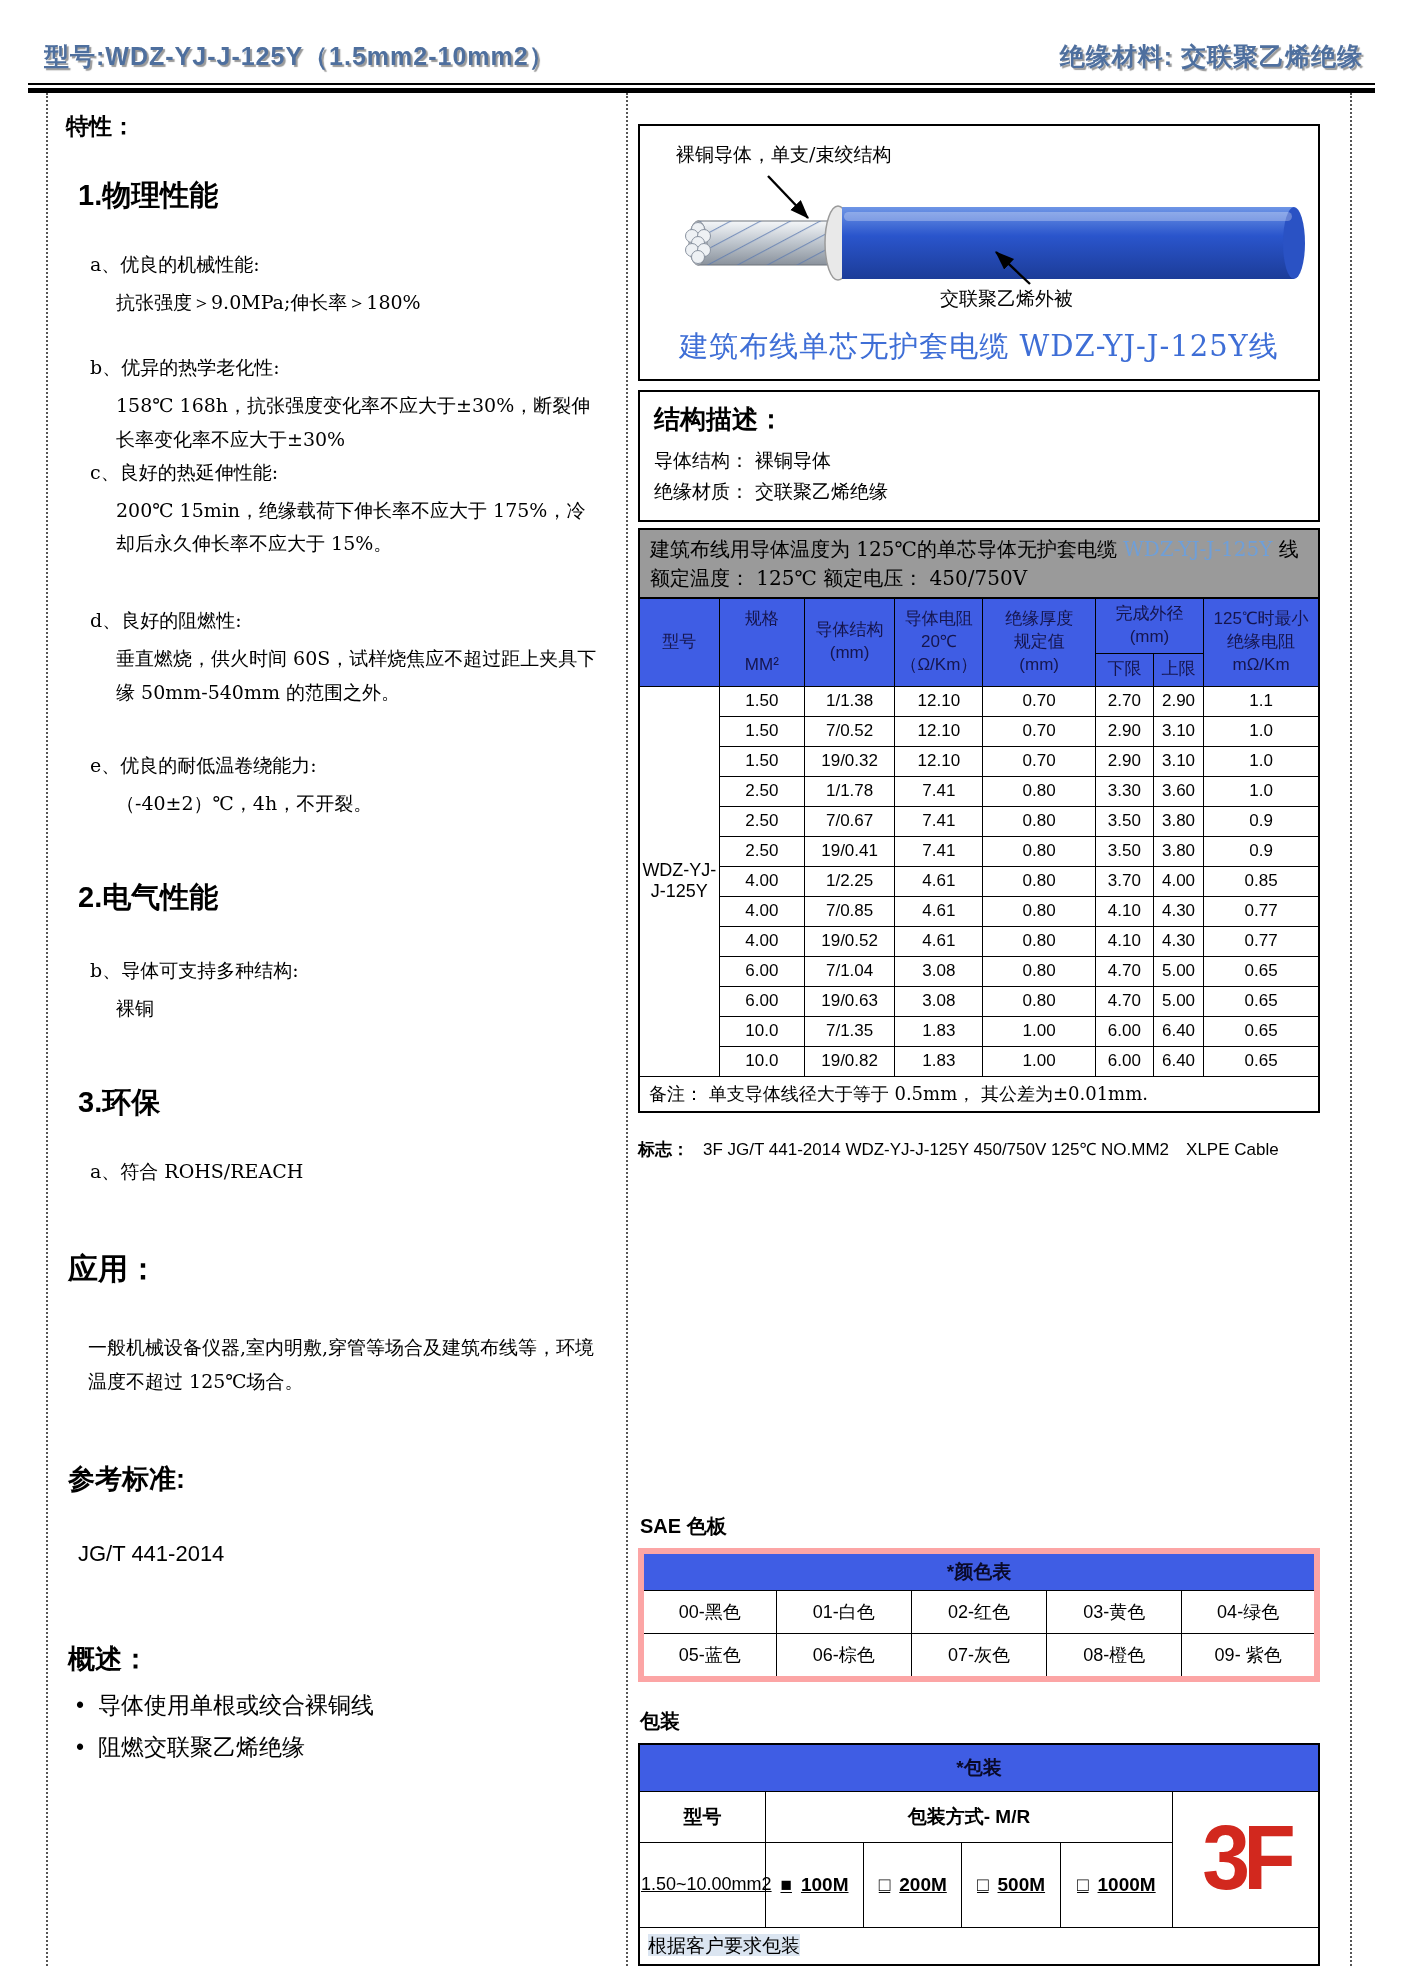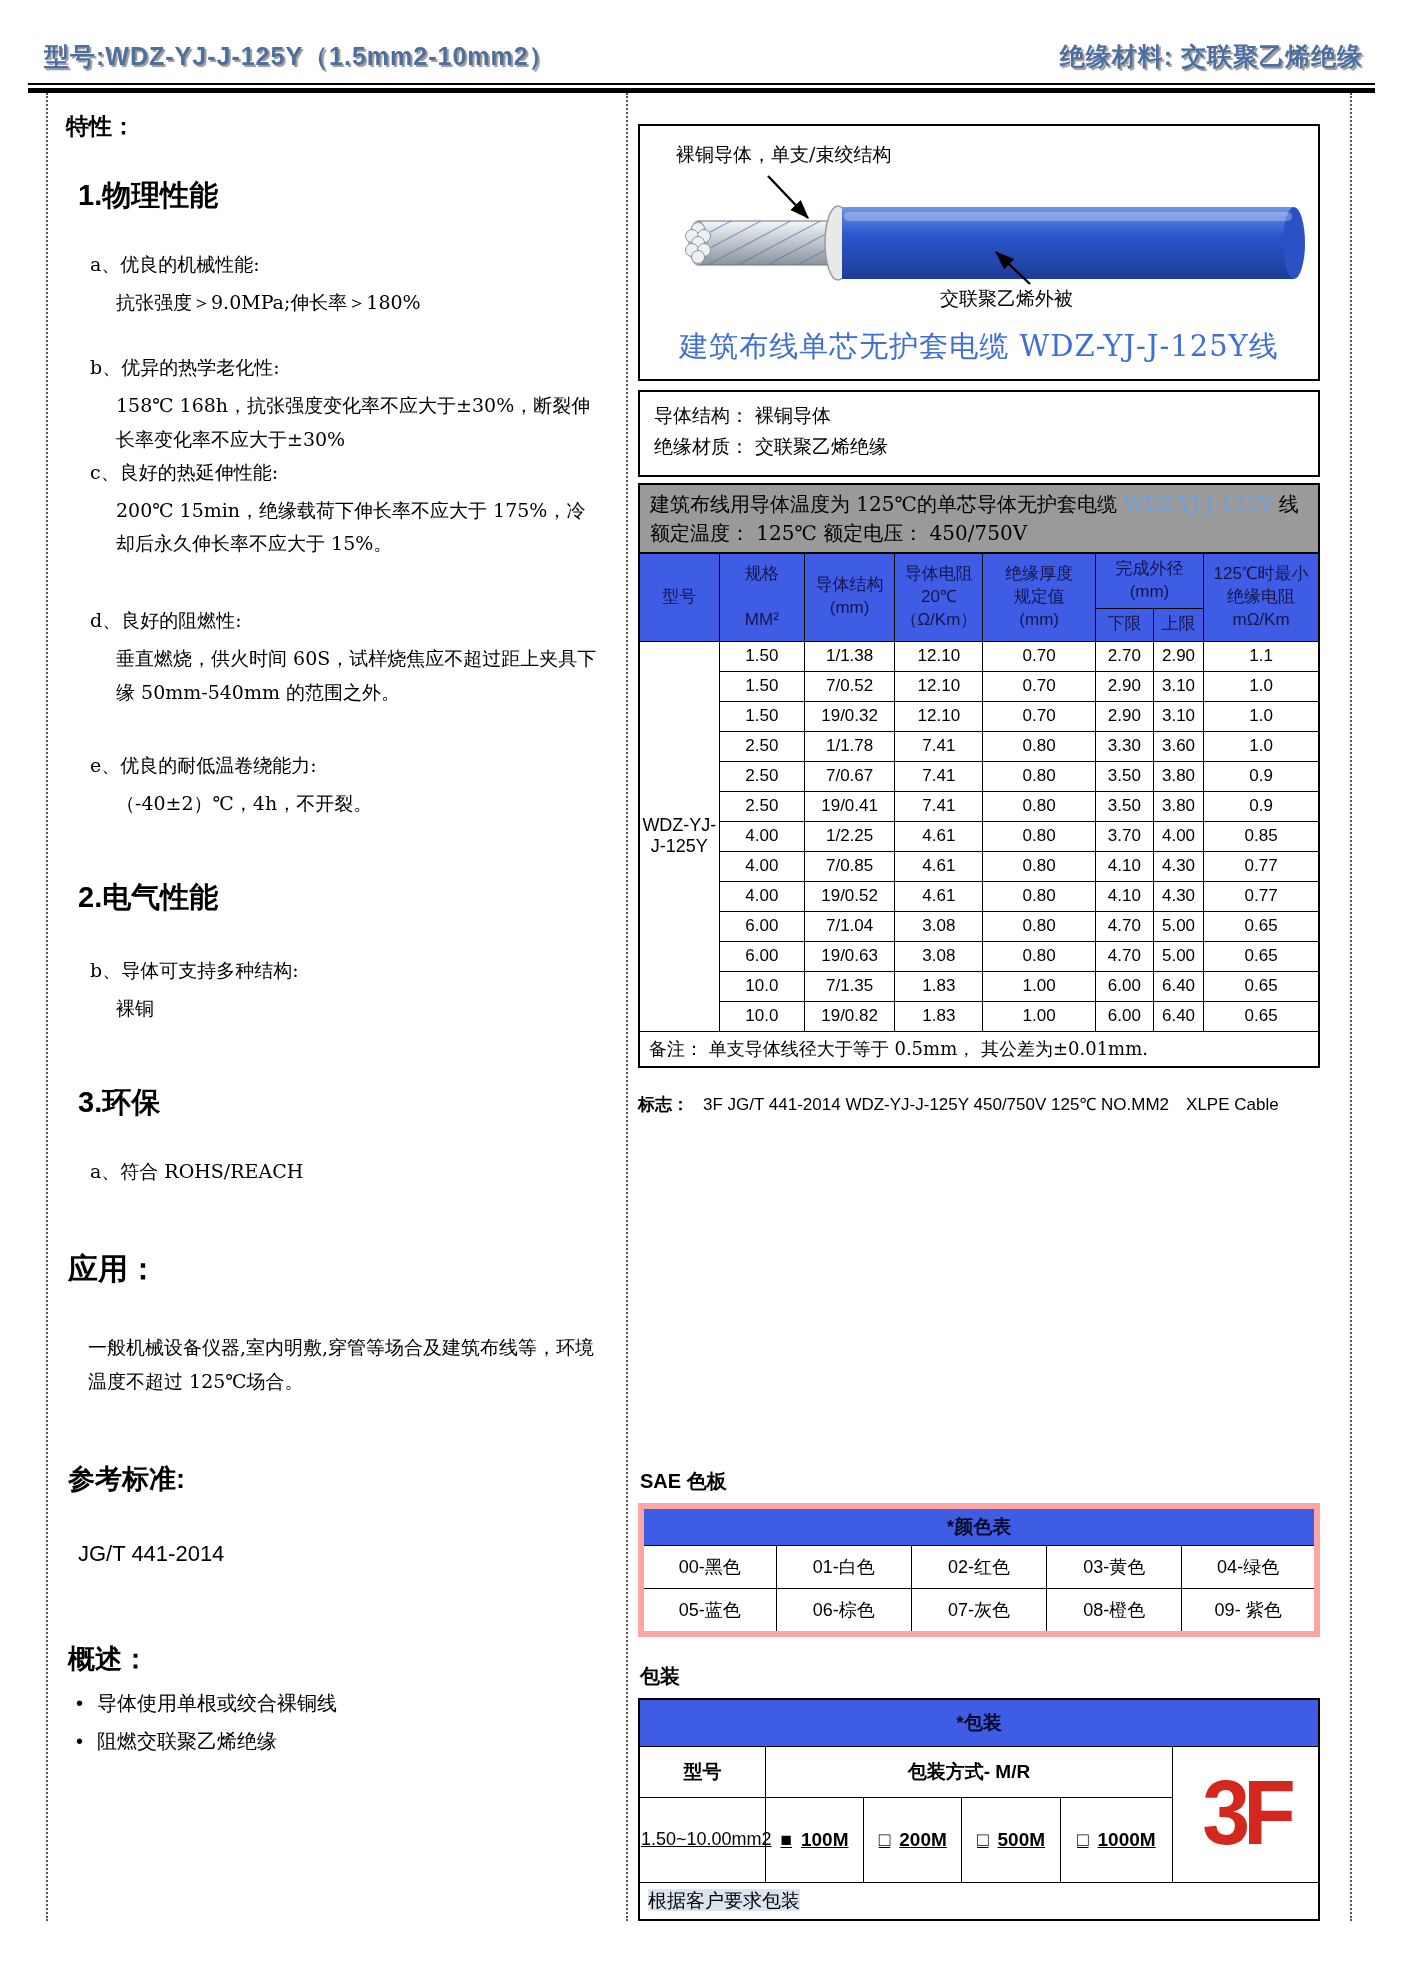--- a/index.html
+++ b/index.html
@@ -18,21 +18,21 @@
   .sec-title{font-size:29px;font-weight:bold;margin:34px 0 20px 14px;}
   .sec-title.small-gap{margin-top:58px;}
   .item{margin:36px 0 0 26px;font-family:"DejaVu Serif",serif;font-size:19px;}
   .item-label{display:block;}
   .item-body{display:block;margin:8px 0 0 26px;line-height:1.75;}
   .app-title{font-size:30px;font-weight:bold;margin:64px 0 0 4px;}
   .app-body{margin:40px 0 0 24px;font-family:"DejaVu Serif",serif;font-size:19px;line-height:1.8;}
   .ref-title{font-size:27px;font-weight:bold;margin:62px 0 0 4px;}
   .ref-body{margin:44px 0 0 14px;font-size:22px;}
   .ov-title{font-size:27px;font-weight:bold;margin:74px 0 10px 4px;}
-  .bullet{margin:6px 0 0 12px;font-family:"DejaVu Serif",serif;font-size:20px;line-height:1.6;display:flex;}
+  .bullet{margin:6px 0 0 12px;font-family:"DejaVu Serif",serif;font-size:23px;line-height:1.6;display:flex;}
   .bullet::before{content:"•";margin-right:14px;font-family:"Liberation Sans",sans-serif;}
   
   .cable-box{width:682px;height:257px;box-sizing:border-box;border:2px solid #000;position:relative;margin-top:31px;}
   .cable-box svg{position:absolute;left:0;top:0;}
   .cond-label{position:absolute;left:36px;top:16px;font-family:"DejaVu Serif",serif;font-size:19px;}
   .jacket-label{position:absolute;left:300px;top:160px;font-family:"DejaVu Serif",serif;font-size:19px;}
   .cable-title{position:absolute;bottom:12px;width:100%;text-align:center;font-family:"DejaVu Serif",serif;
                font-size:29px;color:#3e6ed6;letter-spacing:1px;}
   .struct-box{width:682px;box-sizing:border-box;border:2px solid #000;margin-top:9px;padding:8px 14px 12px 14px;}
   .struct-title{font-size:26px;font-weight:bold;margin:2px 0 8px 0;}
@@ -175,20 +175,21 @@
 
         <line x1="128" y1="50" x2="168" y2="92" stroke="#000" stroke-width="2.4" marker-end="url(#ah)"></line>
         <line x1="390" y1="158" x2="356" y2="126" stroke="#000" stroke-width="2.4" marker-end="url(#ah)"></line>
       </svg>
       <div class="cond-label">裸铜导体，单支/束绞结构</div>
       <div class="jacket-label">交联聚乙烯外被</div>
       <div class="cable-title">建筑布线单芯无护套电缆  WDZ-YJ-J-125Y线</div>
     </div>
 
     <div class="struct-box">
+      <div class="struct-title">结构描述：</div>
       <div class="struct-line">导体结构： 裸铜导体</div>
       <div class="struct-line">绝缘材质： 交联聚乙烯绝缘</div>
     </div>
 
     <div class="spec-banner">
       <div><span>建筑布线用导体温度为 125℃的单芯导体无护套电缆 </span><span class="model-hl">WDZ-YJ-J-125Y</span><span> 线</span></div>
       <div>额定温度： 125℃  额定电压： 450/750V</div>
     </div>
 
     <table class="spec-table">

